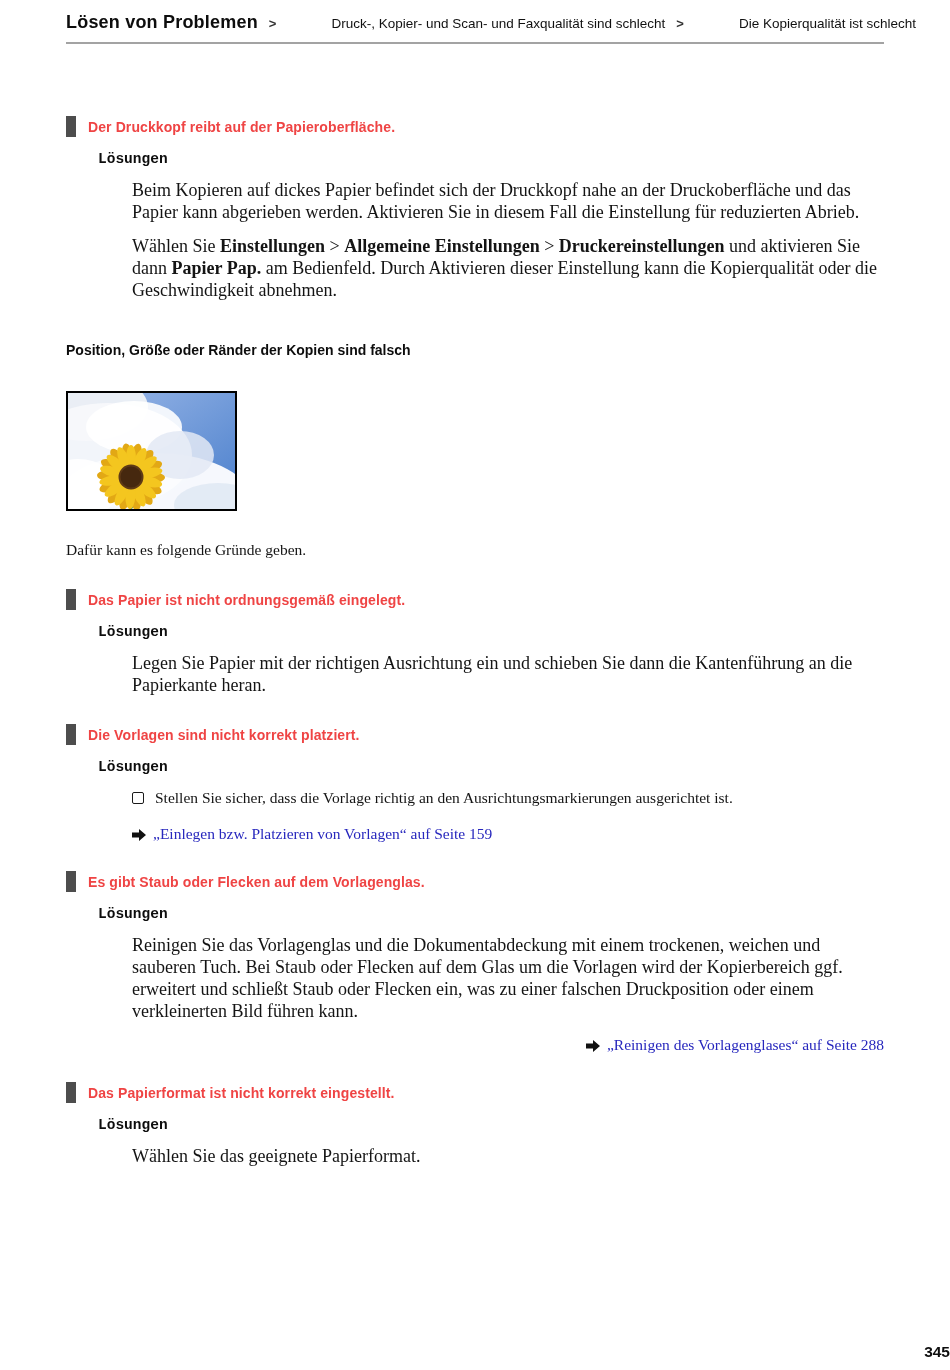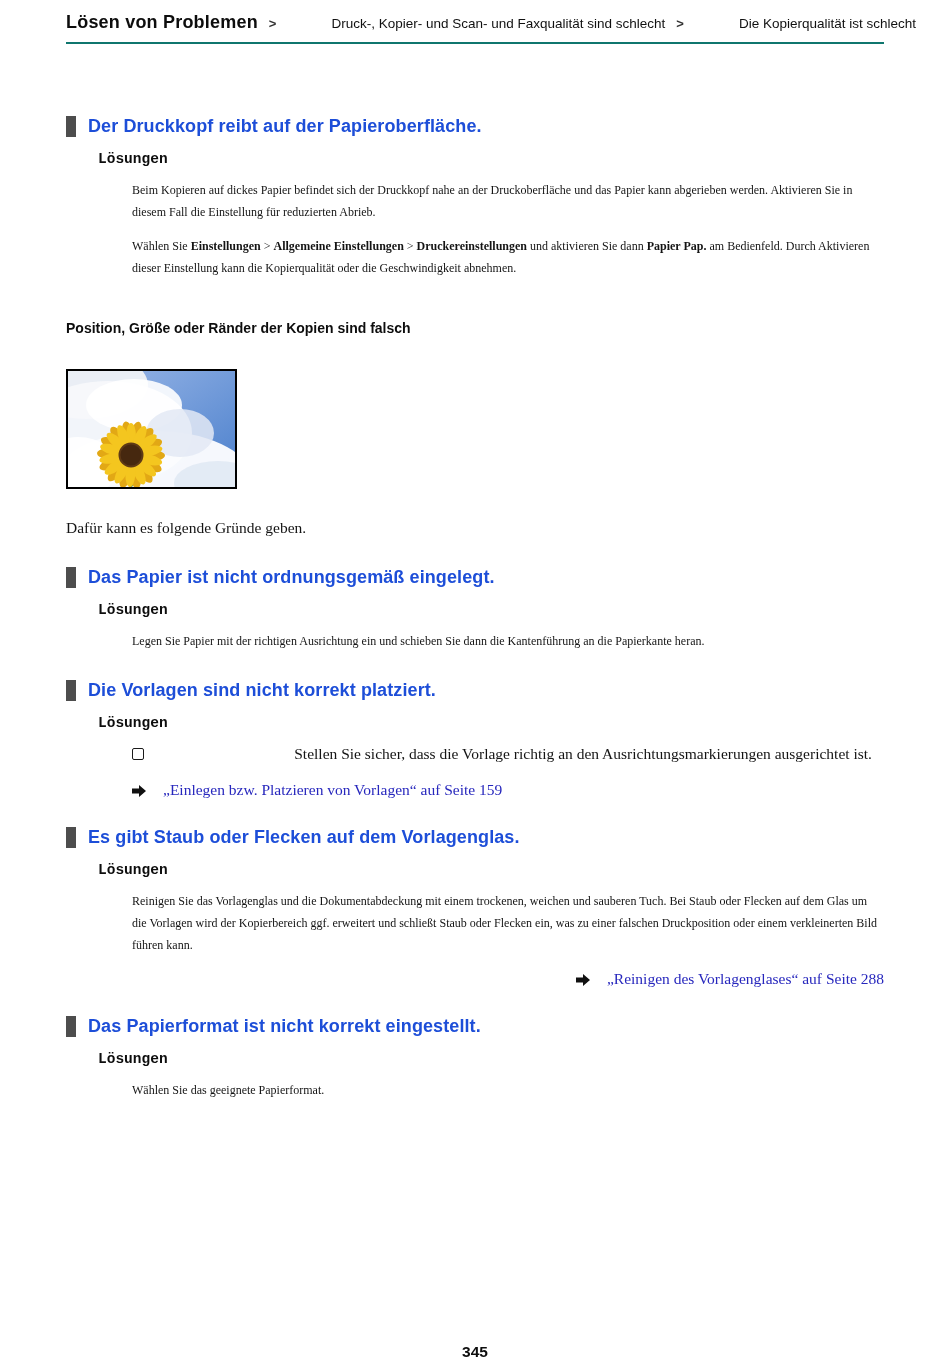--- a/index.html
+++ b/index.html
@@ -7,67 +7,67 @@
     position:relative;
     width:950px;height:1370px;
     background:#ffffff;
     color:#1a1a1a;
     overflow:hidden;
   }
   
   .topbar{
     margin:0 66px;
     padding:12px 0 9px 0;
-    border-bottom:2px solid #0f766e;
+    border-bottom:2px solid #a3a3a3;
     display:flex;align-items:baseline;gap:11px;
     font-family:"Liberation Sans",sans-serif;
     white-space:nowrap;
   }
   .bc-root{font-size:18px;font-weight:bold;color:#0d0d0d;letter-spacing:.2px;}
   .bc-sep{font-size:13px;font-weight:bold;color:#333;}
   .bc-item{font-size:13.5px;color:#111;margin-left:44px;}
   
   .content{padding:0 66px;font-family:"Liberation Serif",serif;}
   .h3row{display:flex;align-items:center;gap:12px;}
   .h3bar{width:10px;height:21px;background:#4d4d4d;flex:0 0 auto;}
   .h3title{
     font-family:"Liberation Sans",sans-serif;
-    font-size:18px;font-weight:bold;color:#1d4ed8;letter-spacing:.1px;
+    font-size:14px;font-weight:bold;color:#ef4444;letter-spacing:.1px;
   }
   .solutions{
     margin:14px 0 0 32px;
     font-family:Liberation Mono, monospace;
     font-size:14.5px;font-weight:bold;color:#0d0d0d;
   }
   .para{
     margin:12px 0 0 66px;
     max-width:752px;
-    font-size:12px;line-height:22px;color:#141414;
+    font-size:18px;line-height:22px;color:#141414;
   }
   .h2title{
     margin:41px 0 0 0;
     font-family:"Liberation Sans",sans-serif;
     font-size:14px;font-weight:bold;color:#0d0d0d;
   }
   .intro{
     margin:28px 0 0 0;
     font-size:15.5px;line-height:22px;color:#141414;
   }
   .bullet{
     display:flex;gap:11px;
     margin:12px 0 0 66px;max-width:740px;
-    font-size:15.5px;line-height:22px;color:#141414;justify-content:space-between;
+    font-size:15.5px;line-height:22px;color:#141414;
   }
   .bullet + .bullet{margin-top:9px;}
   .bullet-icon{
     flex:0 0 auto;width:10px;height:10px;margin-top:5px;
     border:1.5px solid #1a1a1a;border-radius:2px;background:#fff;
   }
   .xref{
-    display:flex;align-items:center;gap:17px;
+    display:flex;align-items:center;gap:7px;
     margin:16px 0 0 66px;
   }
   .arrow-icon{flex:0 0 auto;display:inline-block;margin-top:1px;}
   .xref a{
     font-size:15.5px;color:#2727bd;text-decoration:none;
     font-family:"Liberation Serif",serif;
   }
   
   .figure{
     margin:33px 0 0 0;
@@ -75,21 +75,21 @@
     border:2px solid #000;
     background:#6f9bda;
     line-height:0;
   }
   
   .sec-first{margin-top:72px;}
   .sec-gap{margin-top:28px;}
   
   .footer{
     position:absolute;left:0;bottom:9px;width:100%;
-    text-align:center;
+    text-align:right;
     font-family:"Liberation Sans",sans-serif;
     font-size:15.5px;font-weight:bold;color:#0d0d0d;
   }
 </style>
 </head>
 <body>
 
 <div class="page">
 
   <header class="topbar">

